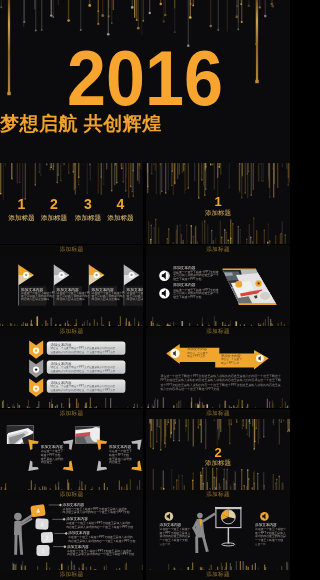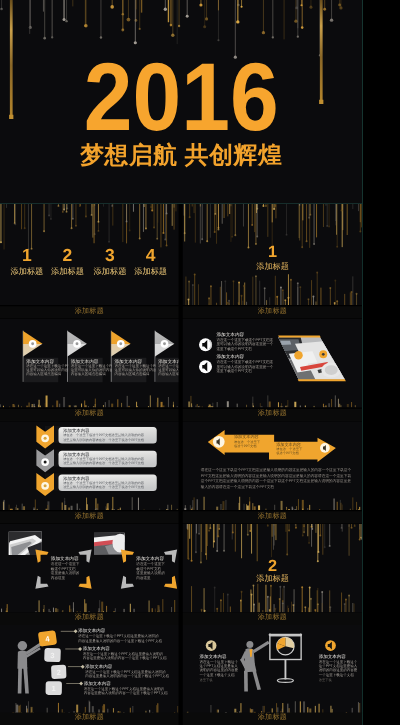--- a/index.html
+++ b/index.html
@@ -6,21 +6,21 @@
   body{width:290px;height:580px;overflow:hidden;
        font-family:"Liberation Sans",sans-serif;}
   #page{position:relative;width:290px;height:580px;background:#5eead4;overflow:hidden;}
 
   
   .cover{position:relative;width:290px;height:163px;background:#0b0b0d;overflow:hidden;}
   .cover .rain{position:absolute;left:0;top:0;width:290px;height:163px;}
   .cover .year{position:absolute;left:0;top:51px;width:290px;text-align:center;
       font-weight:bold;font-size:77px;color:#f7a52e;line-height:55px;
       transform:scaleX(.91);transform-origin:50% 50%;}
-  .cover .sub{position:absolute;left:0;top:111px;width:290px;text-align:center;
+  .cover .sub{position:absolute;left:0;top:111px;width:290px;text-align:left;
       font-size:19px;font-weight:bold;color:#f3a32c;letter-spacing:.5px;}
 
   
   .grid{position:absolute;left:0;top:163px;width:290px;height:417px;background:#000;}
   .cell{position:absolute;width:143px;overflow:hidden;}
   .cell.l{left:0;} .cell.r{left:146px;width:144px;}
   .slide{position:absolute;left:0;top:0;width:100%;background:#0b0b0d;overflow:hidden;}
   .cap{position:absolute;left:0;bottom:0;width:100%;height:10.5px;background:#0a0a0a;
        display:flex;align-items:center;justify-content:center;}
   .cap span{font-size:5.6px;color:#9a7630;letter-spacing:.3px;line-height:1;}

